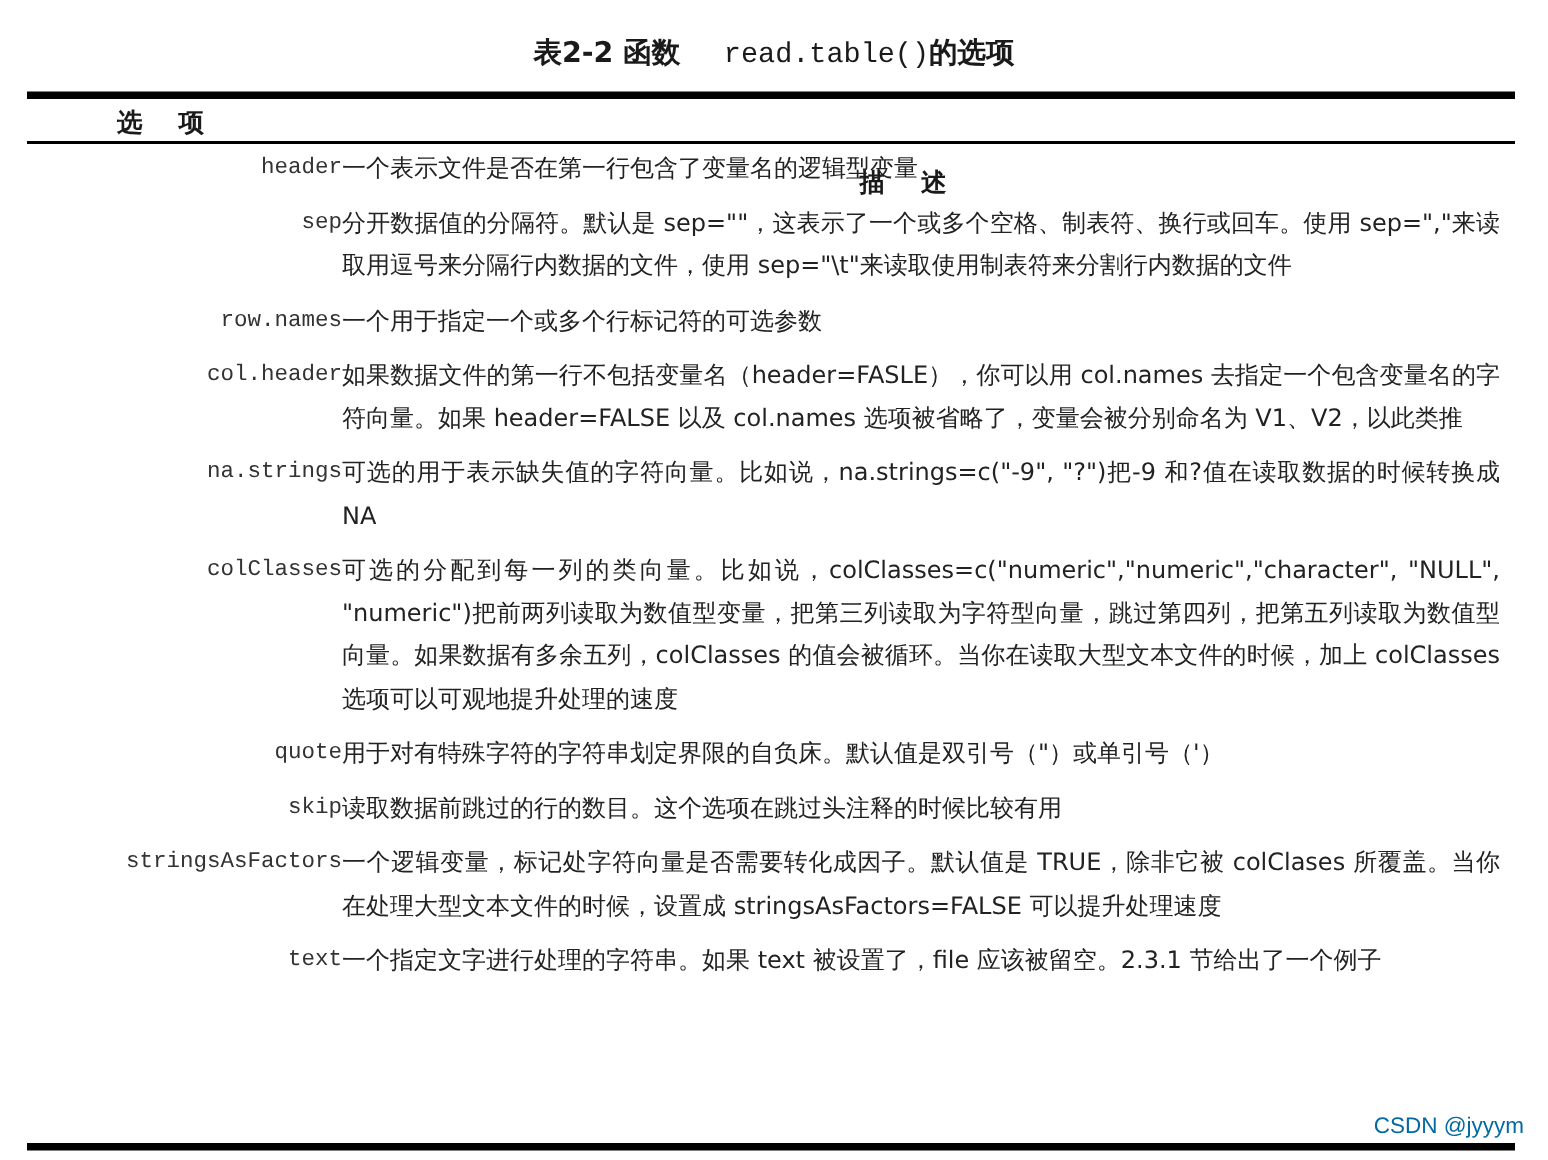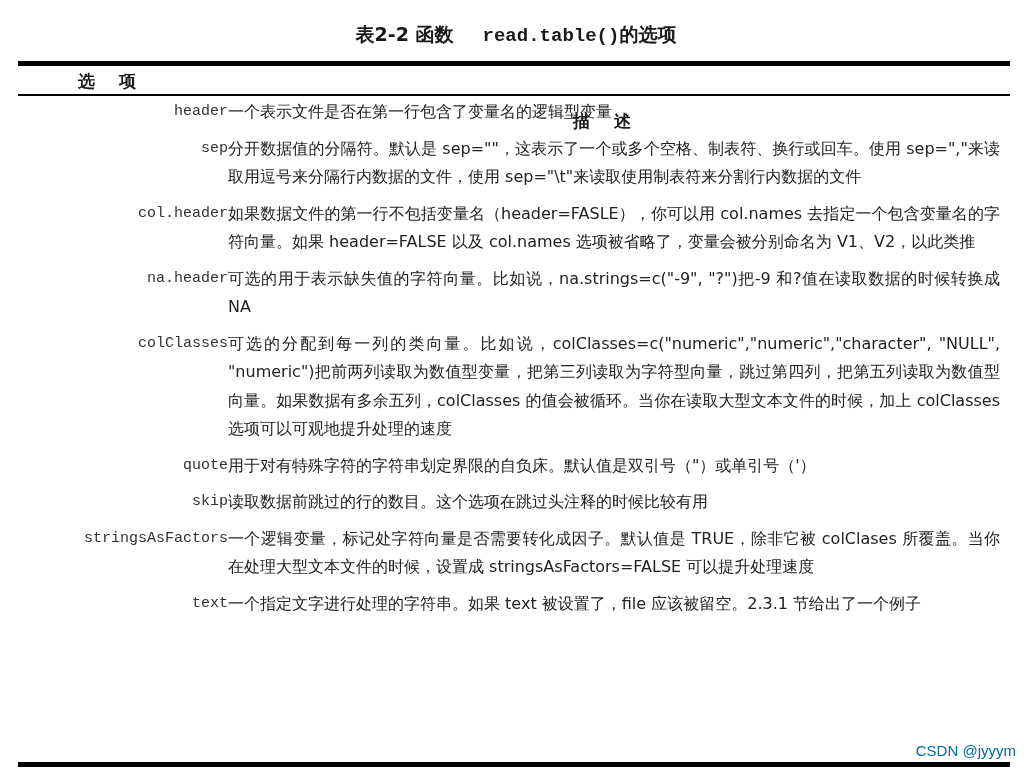--- a/index.html
+++ b/index.html
@@ -1,20 +1,20 @@
 <!DOCTYPE html>
 <html><head>
 <meta charset="utf-8">
 <style>
   html, body { margin:0; padding:0; background:#ffffff; }
   body { width:1032px; height:773px; position:relative; overflow:hidden;
          font-family:"DejaVu Serif", "Liberation Serif", serif; color:#1a1a1a; }
   .title { position:absolute; top:22px; left:0; width:1032px; text-align:center;
            font-size:19px; font-weight:bold; font-family:"DejaVu Sans", sans-serif; }
-  .title .code { font-family:"Liberation Mono", "DejaVu Sans Mono", monospace; font-weight:bold;margin-left:29px; }
+  .title .code { font-family:"Liberation Mono", "DejaVu Sans Mono", monospace; font-weight:normal;margin-left:29px; }
   .rule-thick { position:absolute; left:18px; width:992px; height:5px; background:#000; }
   .rule-thin { position:absolute; left:18px; width:992px; height:2px; background:#000; }
   .head { position:absolute; top:68px; left:18px; width:992px; height:26px; font-size:17px;
           font-family:"DejaVu Sans", sans-serif; font-weight:bold; }
   .head .c1 { position:absolute; left:60px; top:2px; letter-spacing:24px; }
   .head .c2 { position:absolute; left:555px; top:2px; letter-spacing:24px;margin-top:40px; }
   .rows { position:absolute; top:98px; left:0; width:1032px; }
   .row { position:relative; display:flex; }
   .opt { width:198px; padding-left:30px; font-family:"Liberation Mono", "DejaVu Sans Mono", monospace;
          font-size:15px; color:#333; line-height:28px; padding-top:0px;text-align:right; }
@@ -42,25 +42,29 @@
 <div class="rows">
   <div class="row">
     <div class="opt">header</div>
     <div class="desc">一个表示文件是否在第一行包含了变量名的逻辑型变量</div>
   </div>
   <div class="row">
     <div class="opt">sep</div>
     <div class="desc">分开数据值的分隔符。默认是 sep=""，这表示了一个或多个空格、制表符、换行或回车。使用 sep=","来读取用逗号来分隔行内数据的文件，使用 sep="\t"来读取使用制表符来分割行内数据的文件</div>
   </div>
   <div class="row">
+    <div class="opt">row.names</div>
+    <div class="desc">一个用于指定一个或多个行标记符的可选参数</div>
+  </div>
+  <div class="row">
     <div class="opt">col.header</div>
     <div class="desc">如果数据文件的第一行不包括变量名（header=FASLE），你可以用 col.names 去指定一个包含变量名的字符向量。如果 header=FALSE 以及 col.names 选项被省略了，变量会被分别命名为 V1、V2，以此类推</div>
   </div>
   <div class="row">
-    <div class="opt">na.header</div>
+    <div class="opt">na.strings</div>
     <div class="desc">可选的用于表示缺失值的字符向量。比如说，na.strings=c("-9", "?")把-9 和?值在读取数据的时候转换成 NA</div>
   </div>
   <div class="row">
     <div class="opt">colClasses</div>
     <div class="desc">可选的分配到每一列的类向量。比如说，colClasses=c("numeric","numeric","character", "NULL", "numeric")把前两列读取为数值型变量，把第三列读取为字符型向量，跳过第四列，把第五列读取为数值型向量。如果数据有多余五列，colClasses 的值会被循环。当你在读取大型文本文件的时候，加上 colClasses 选项可以可观地提升处理的速度</div>
   </div>
   <div class="row">
     <div class="opt">quote</div>
     <div class="desc">用于对有特殊字符的字符串划定界限的自负床。默认值是双引号（"）或单引号（'）</div>
   </div>

